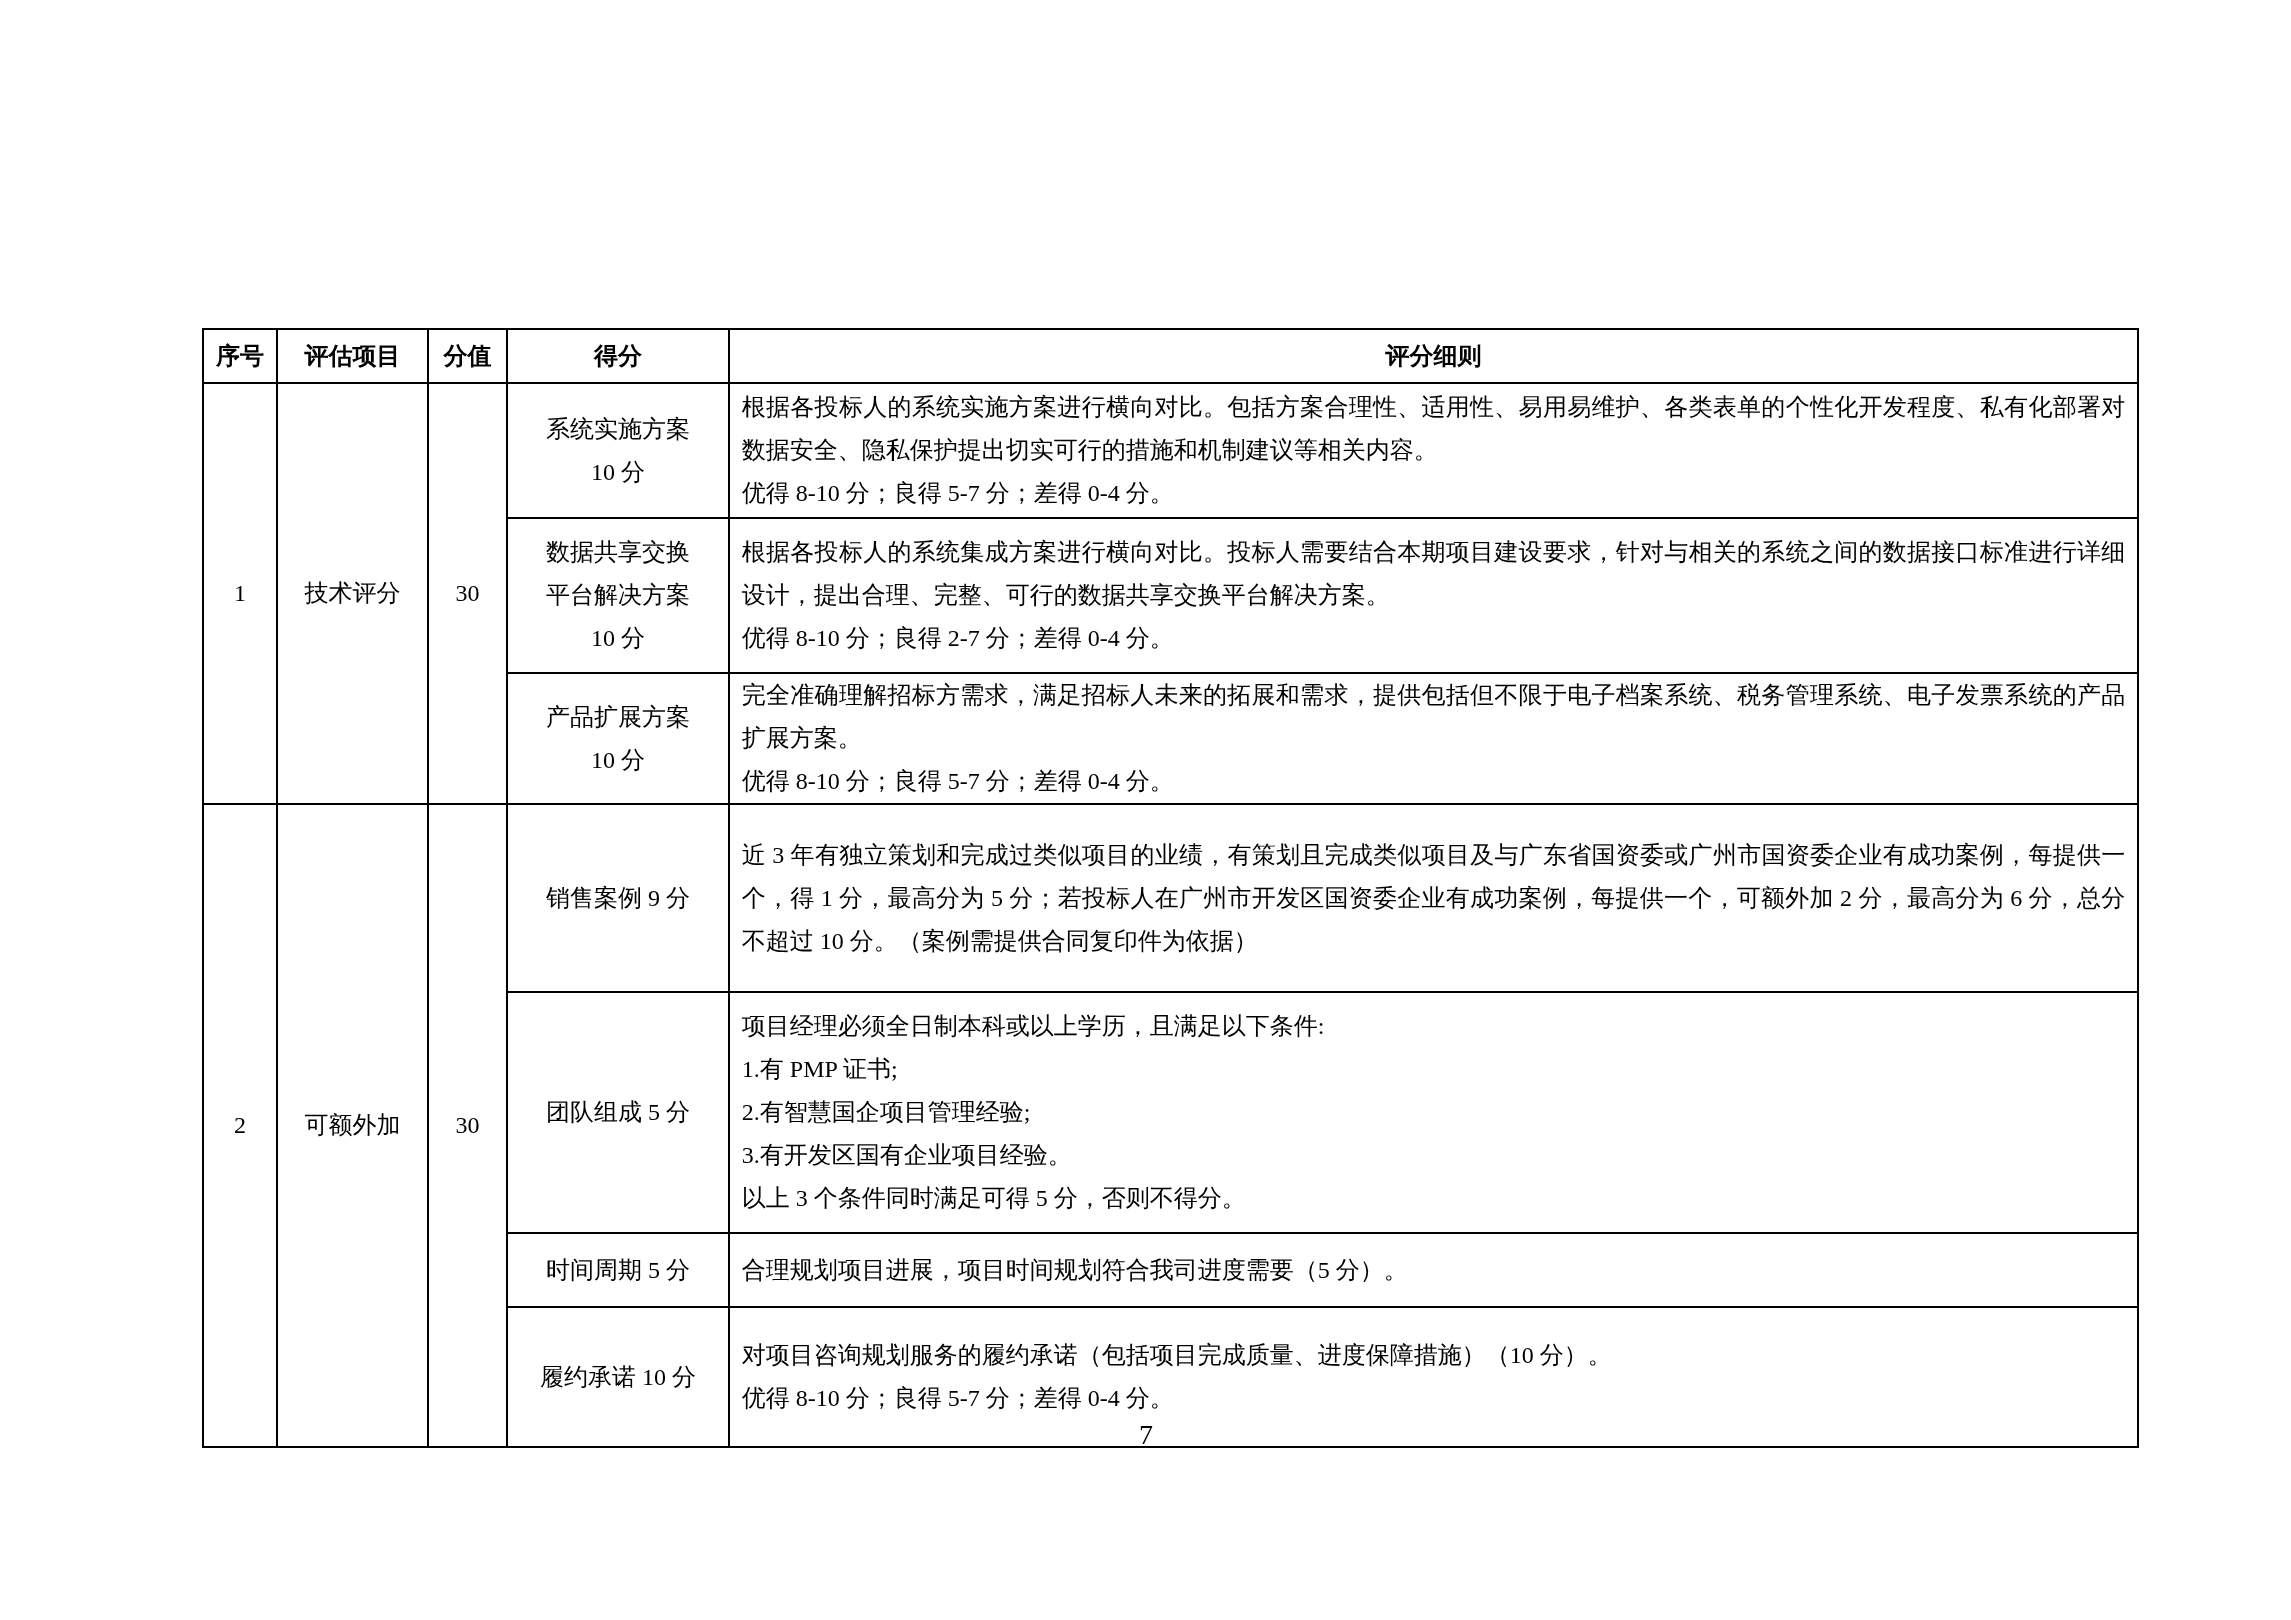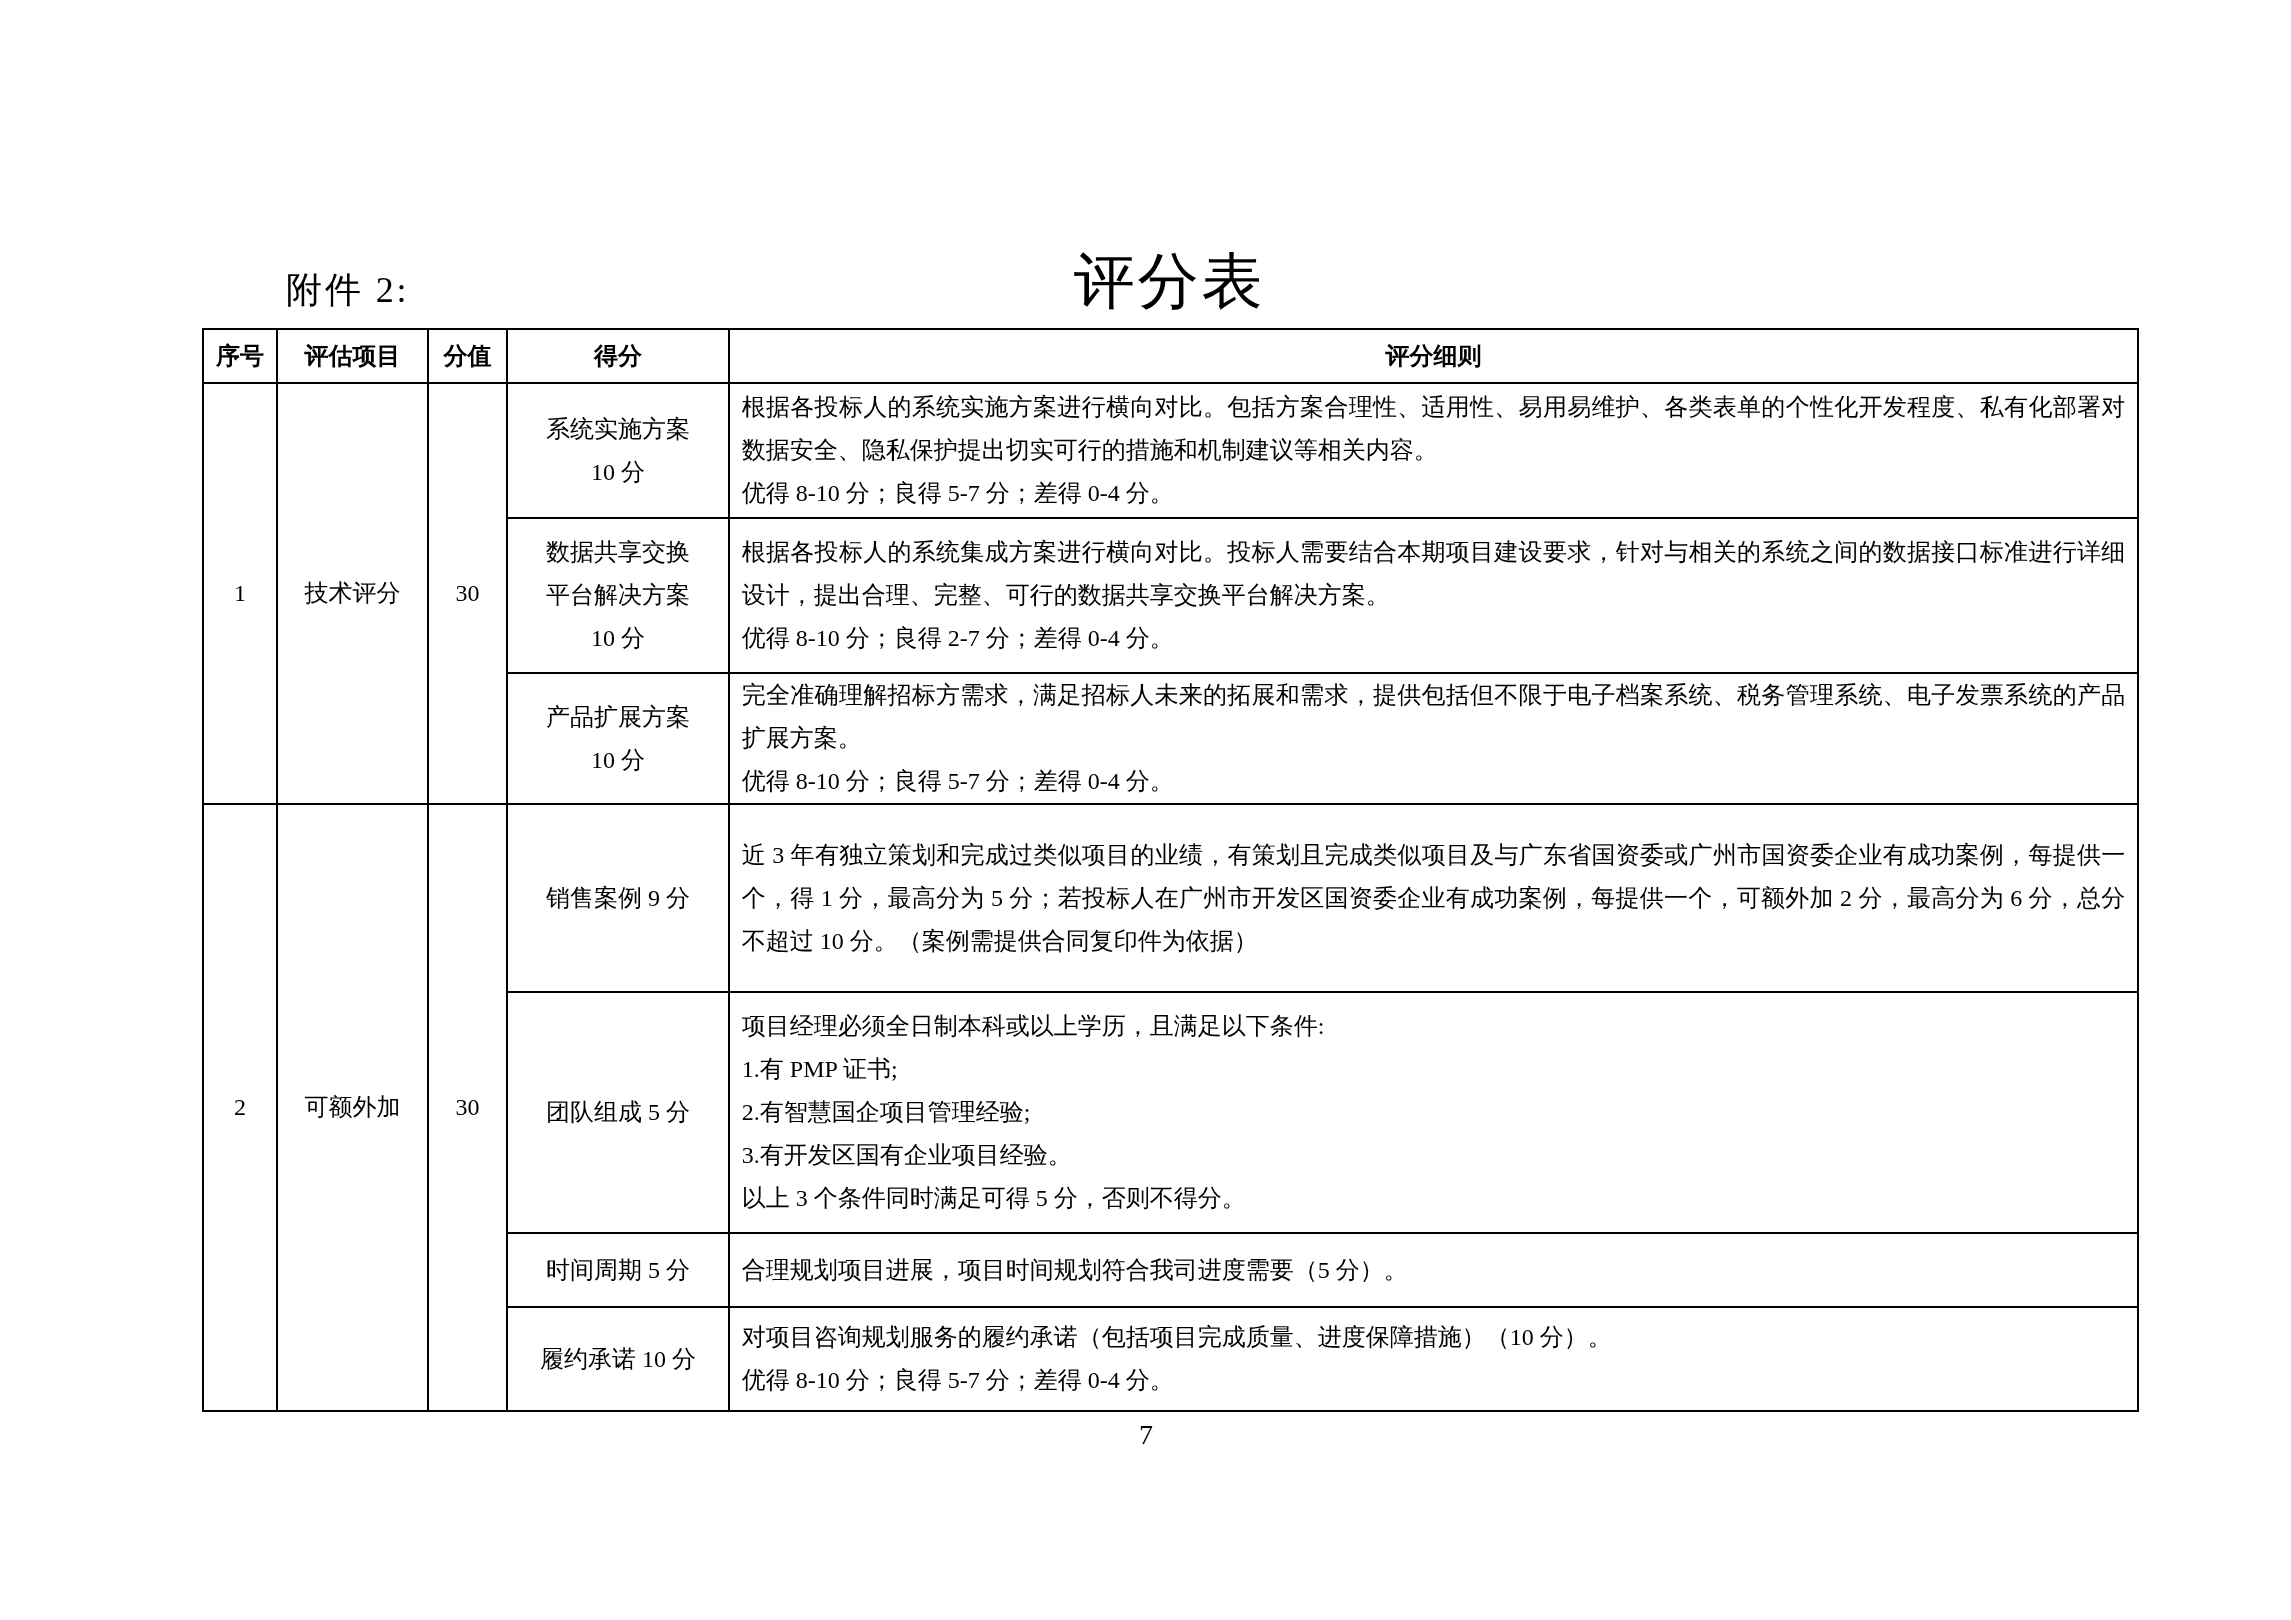--- a/index.html
+++ b/index.html
@@ -73,39 +73,35 @@
     white-space: pre-line;
     padding: 0 11.8px;
   }
   tr.h-head { height: 54px; }
   tr.h-r1a  { height: 135px; }
   tr.h-r1b  { height: 131px; }
   tr.h-r1c  { height: 117px; }
   tr.h-r2a  { height: 188px; }
   tr.h-r2b  { height: 241px; }
   tr.h-r2c  { height: 74px; }
-  tr.h-r2d  { height: 104px; }
+  tr.h-r2d  { height: 140px; }
   .page-number {
     position: absolute;
     left: 0;
     right: 0;
     top: 1419px;
     text-align: center;
     font-size: 28px;
   }
 </style>
 </head>
 <body>
 
 <div class="page">
 
-  <div class="doc-header">
-    <span class="attachment-label">附件 2:</span>
-    <h1 class="doc-title">评分表</h1>
-  </div>
 
   <table class="scoring">
     <colgroup>
       <col style="width:74px">
       <col style="width:151px">
       <col style="width:79px">
       <col style="width:222px">
       <col style="width:1409px">
     </colgroup>
     <thead>

